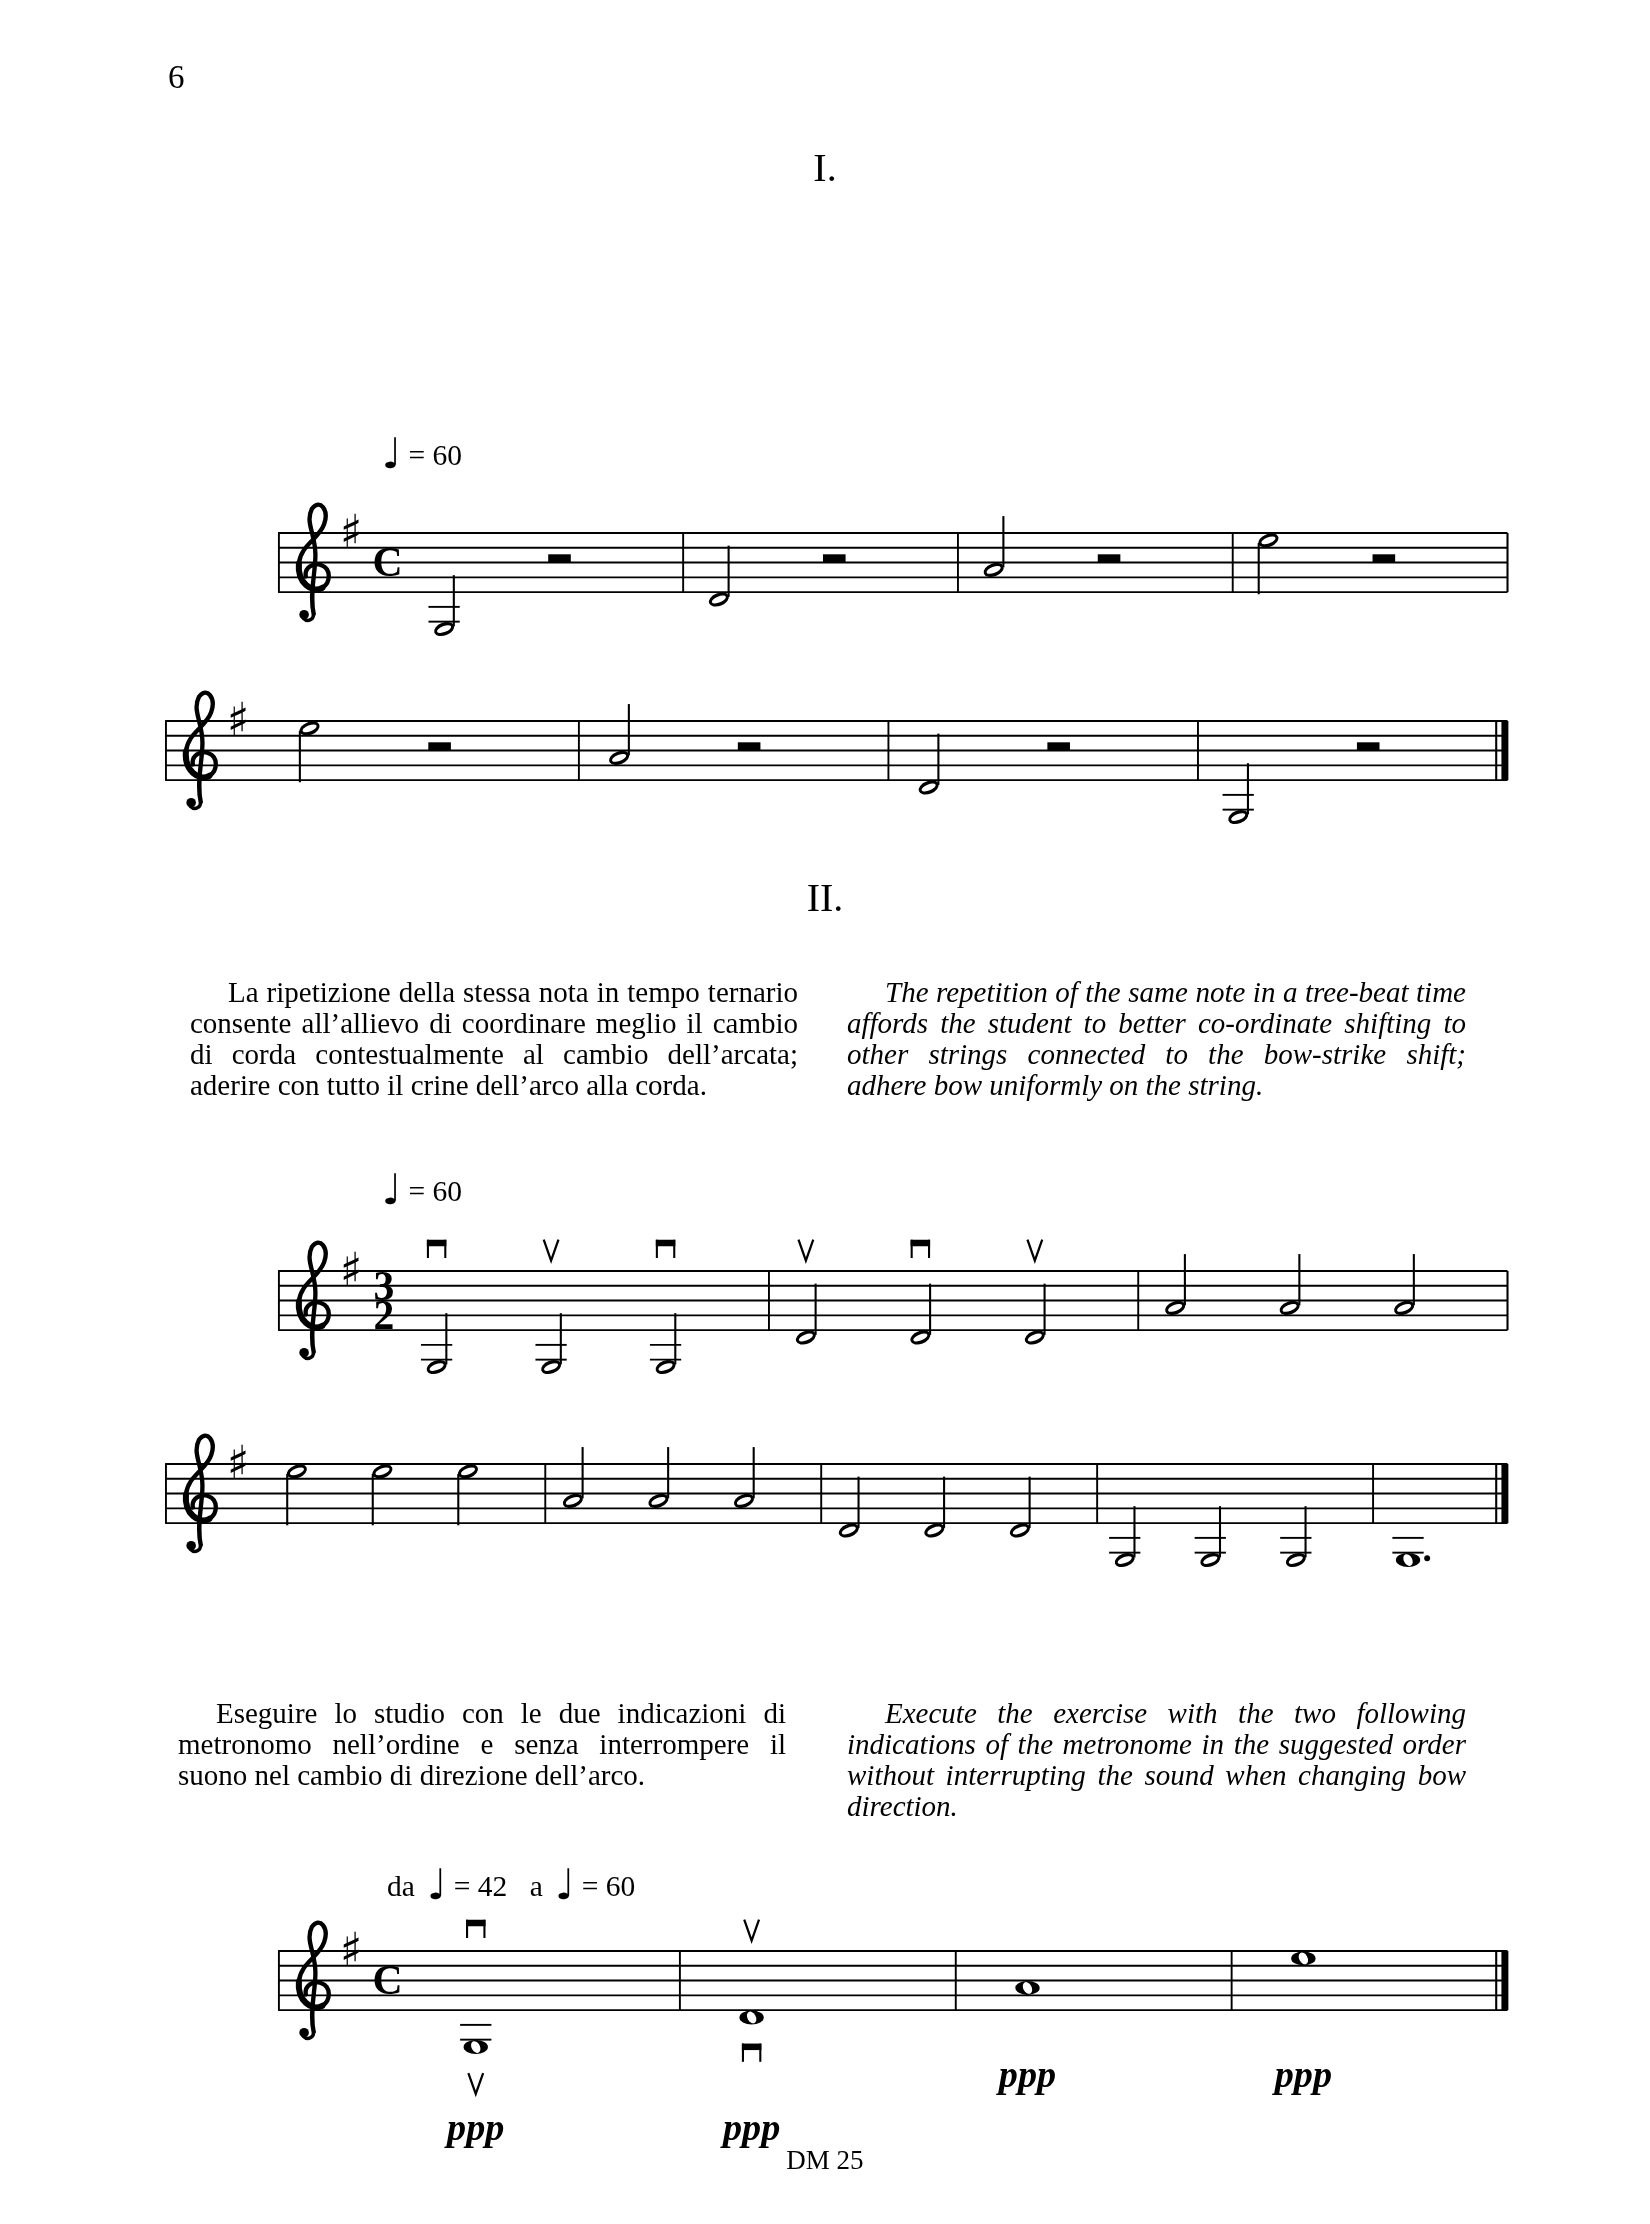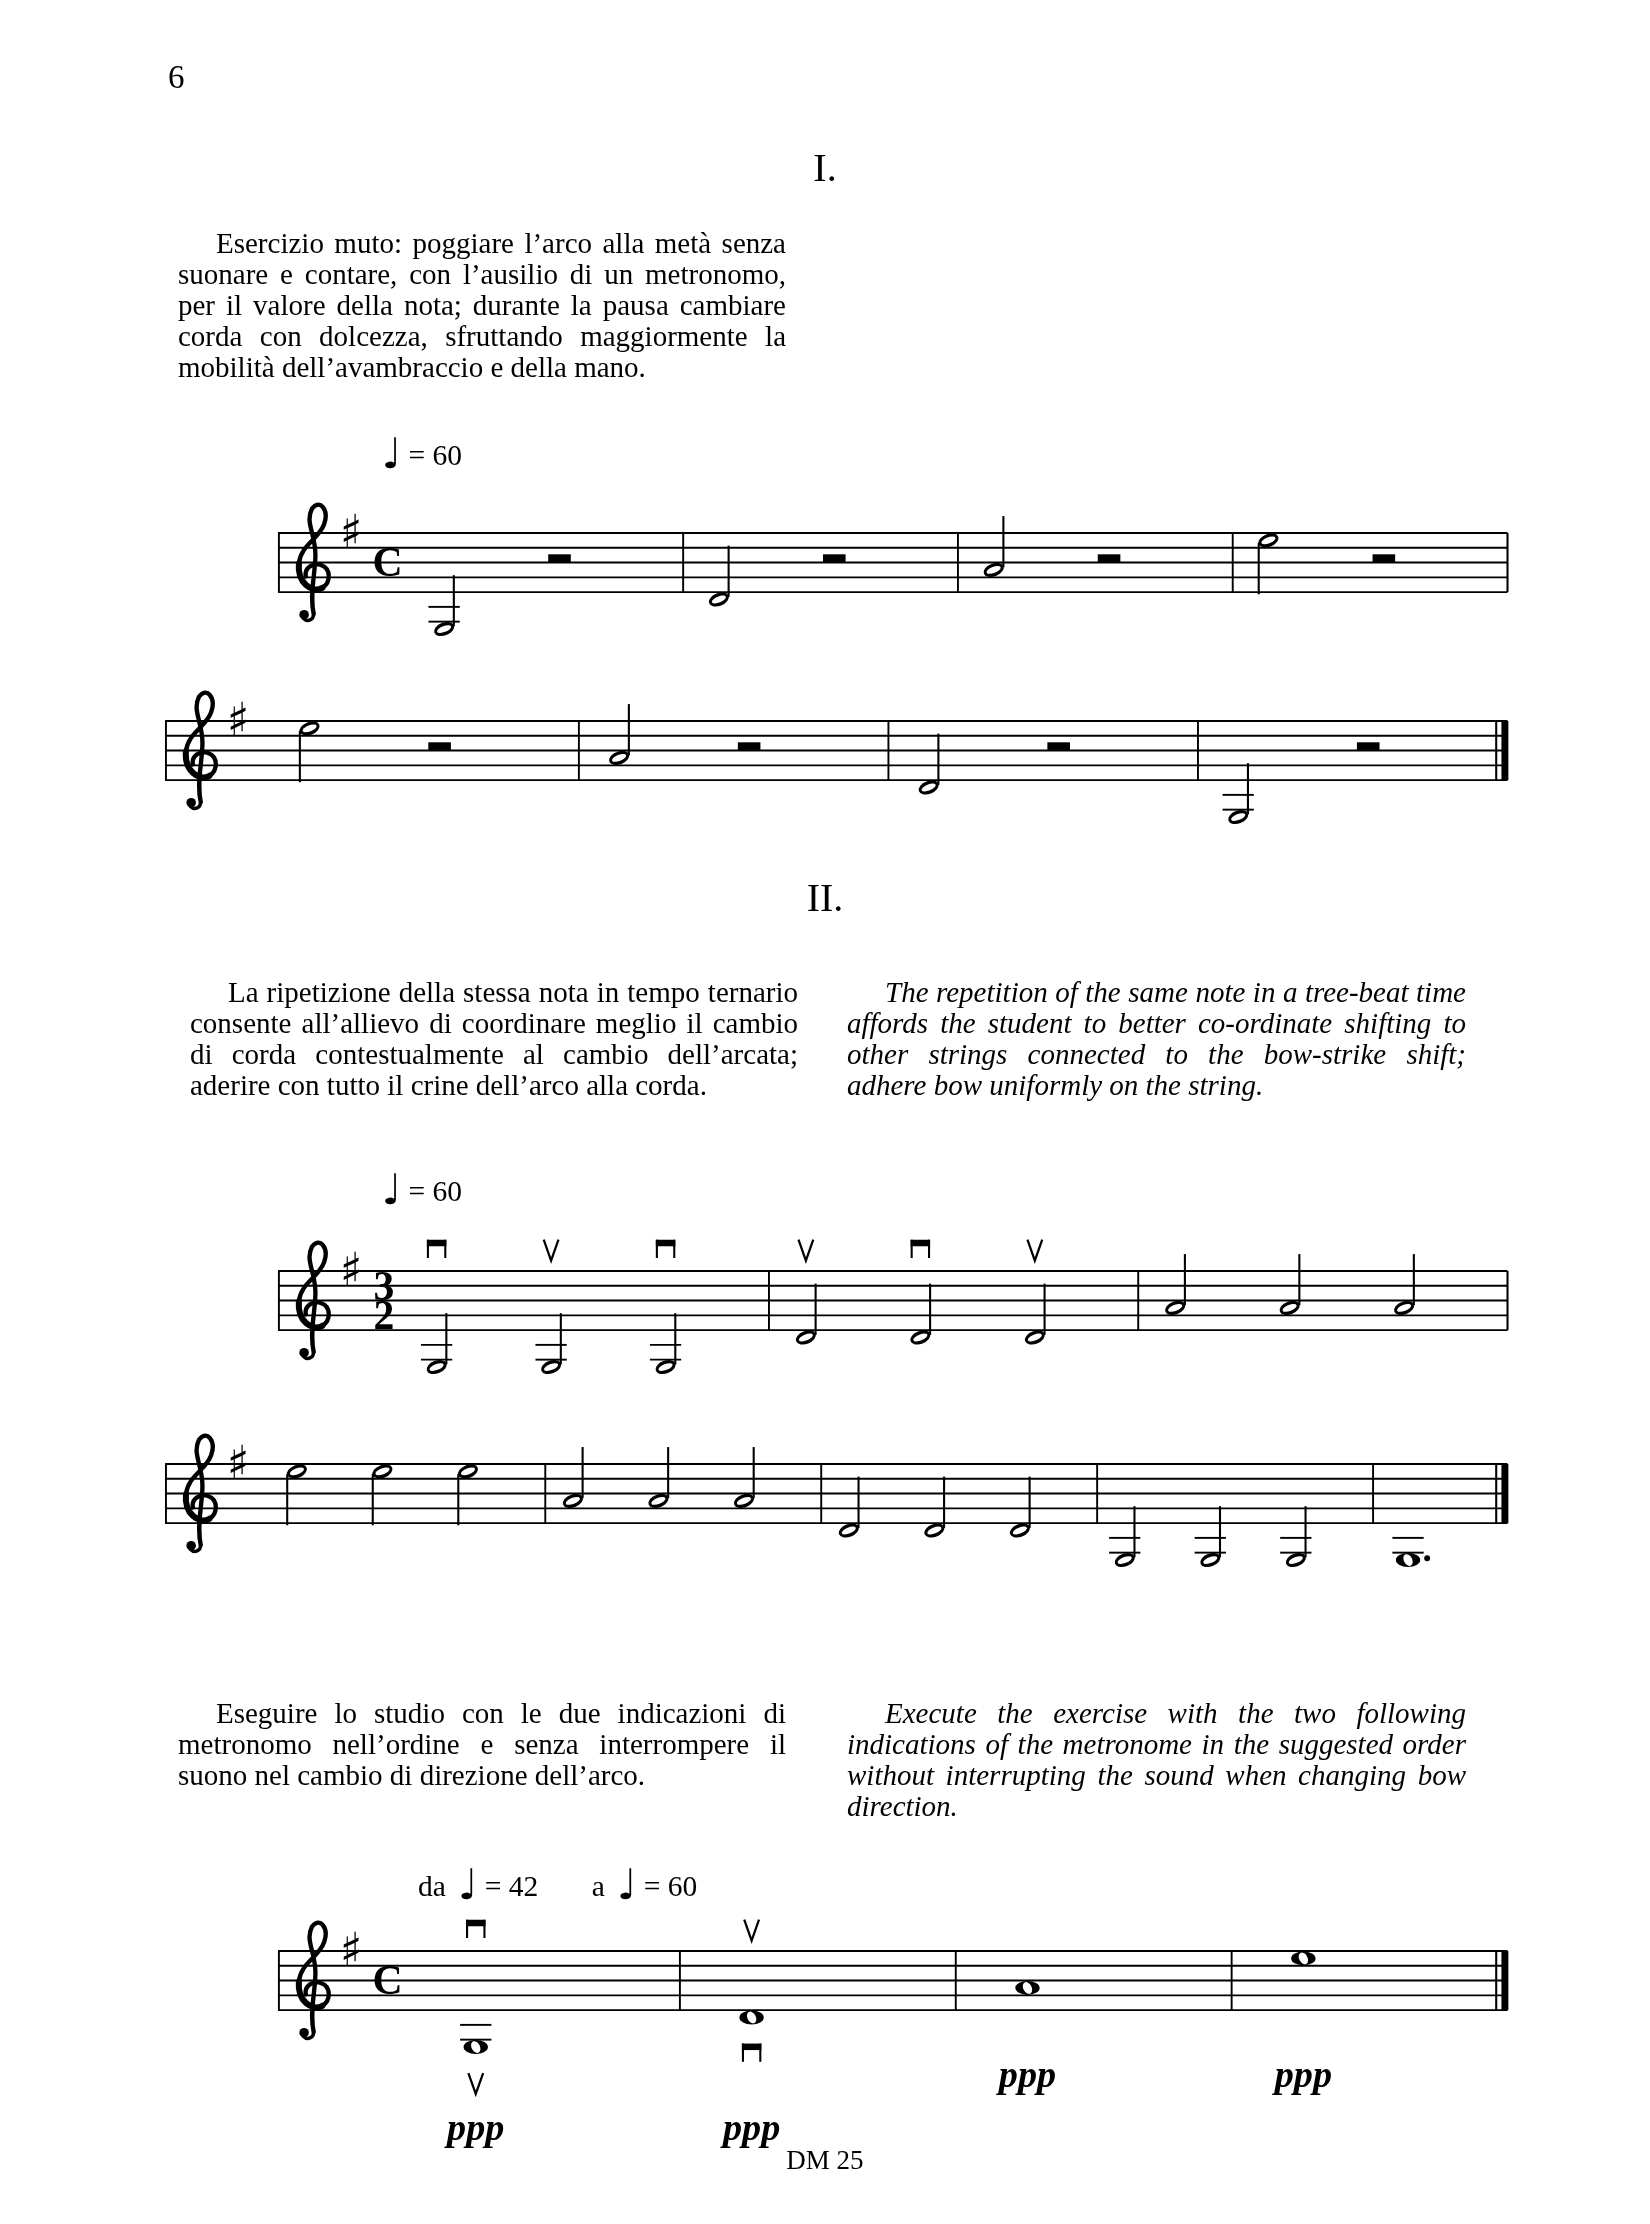--- a/index.html
+++ b/index.html
@@ -10,34 +10,33 @@
   .col{position:absolute;font-family:"Liberation Serif",serif;font-size:29px;line-height:31px;text-align:justify;text-indent:38px;}
   .en{font-style:italic;}
   .it1{left:178px;top:228px;width:608px;}
   .en1{left:847px;top:228px;width:619px;}
   .it2{left:178px;top:977px;width:608px;margin-left:12px;}
   .en2{left:847px;top:977px;width:619px;}
   .it3{left:178px;top:1698px;width:608px;}
   .en3{left:847px;top:1698px;width:619px;}
   .tempo{position:absolute;font-family:"Liberation Serif",serif;font-size:29.5px;line-height:50px;white-space:nowrap;}
   .tempo .tnote{font-family:"DejaVu Sans",sans-serif;font-size:42px;margin:0 7px 0 1.7px;vertical-align:-3.5px;}
-  .tempo .tpre{margin-right:10.4px;margin-left:31px;}
+  .tempo .tpre{margin-right:10.4px;}
   .tempo .tpart + .tpart{margin-left:22.6px;}
   .t1{left:380px;top:429px;} .t2{left:380px;top:1165px;} .t3{left:387px;top:1860px;}
   svg.system{position:absolute;left:0;pointer-events:none;}
   .footer{position:absolute;top:2145px;left:0;width:100%;text-align:center;font-family:"Liberation Serif",serif;font-size:27px;}
 </style>
 </head>
 <body>
 
 <div class="page">
   <div class="pageno">6</div>
 
   <div class="heading h1">I.</div>
-  <div class="col it1">Esercizio muto: poggiare l’arco alla metà senza suonare e contare, con l’ausilio di un metronomo, per il valore della nota; durante la pausa cambiare corda con dolcezza, sfruttando maggiormente la mobilità dell’avambraccio e della mano.</div>
   <div class="tempo t1"><span class="tpart"><span class="tnote">♩</span><span>= 60</span></span></div>
 
   <div class="heading h2">II.</div>
   <div class="col it2">La ripetizione della stessa nota in tempo ternario consente all’allievo di coordinare meglio il cambio di corda contestualmente al cambio dell’arcata; aderire con tutto il crine dell’arco alla corda.</div>
   <div class="col en en2">The repetition of the same note in a tree-beat time affords the student to better co-ordinate shifting to other strings connected to the bow-strike shift; adhere bow uniformly on the string.</div>
   <div class="tempo t2"><span class="tpart"><span class="tnote">♩</span><span>= 60</span></span></div>
 
   <div class="col it3">Eseguire lo studio con le due indicazioni di metronomo nell’ordine e senza interrompere il suono nel cambio di direzione dell’arco.</div>
   <div class="col en en3">Execute the exercise with the two following indications of the metronome in the suggested order without interrupting the sound when changing bow direction.</div>
   <div class="tempo t3"><span class="tpart"><span class="tpre">da</span><span class="tnote">♩</span><span>= 42</span></span><span class="tpart"><span class="tpre">a</span><span class="tnote">♩</span><span>= 60</span></span></div>

